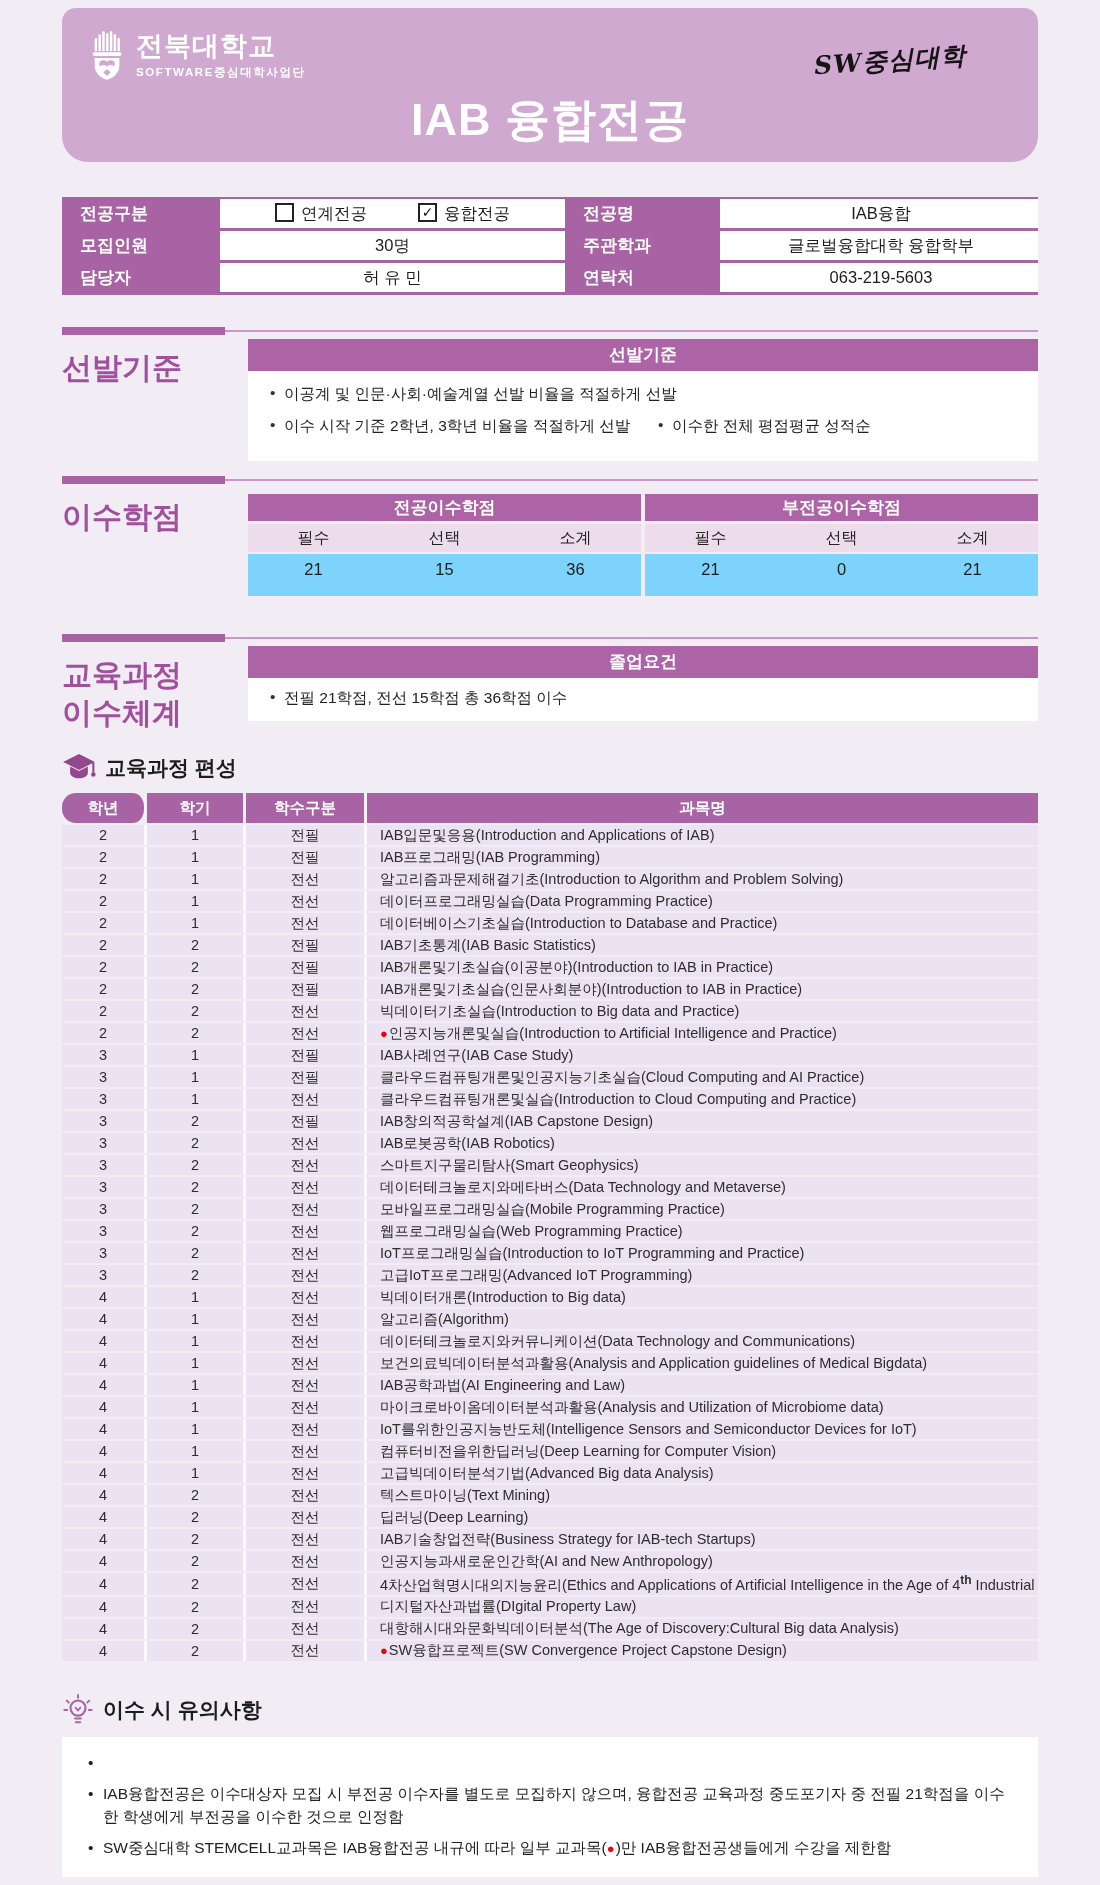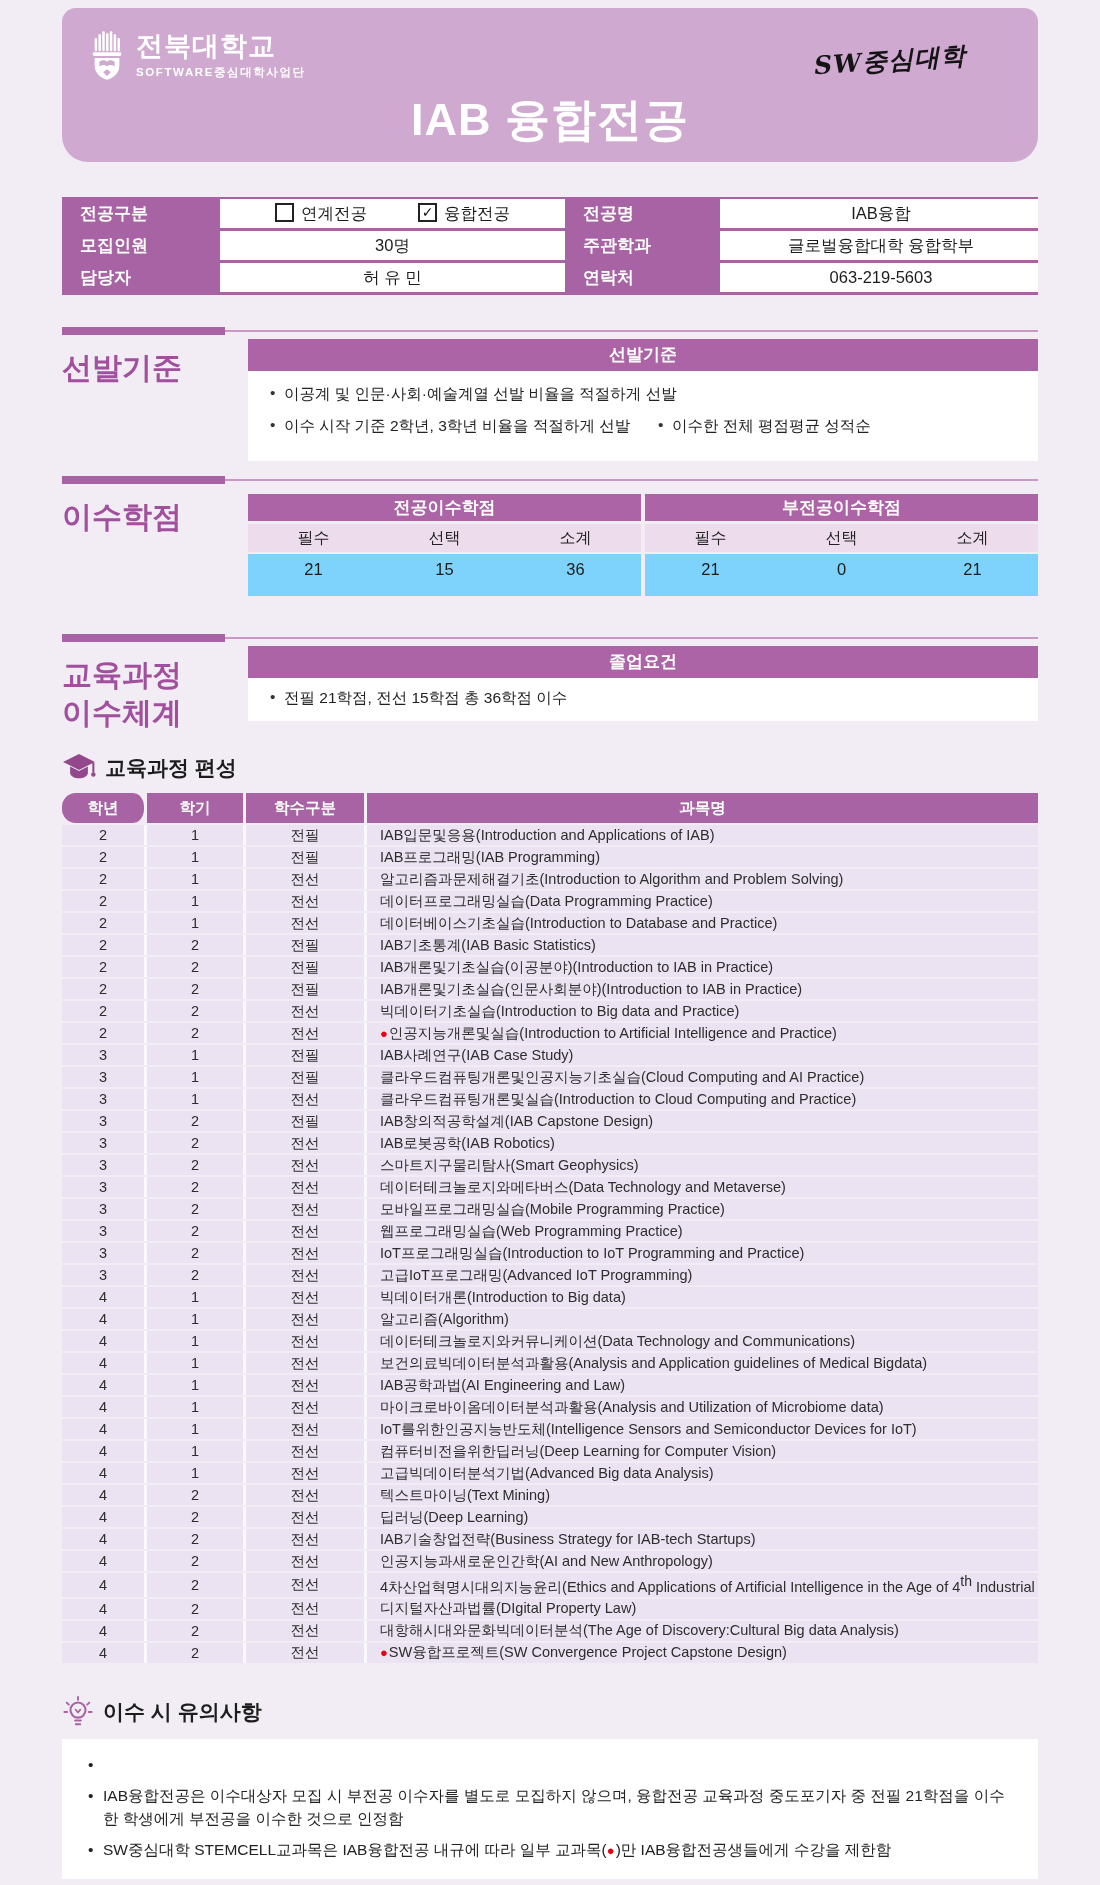--- a/index.html
+++ b/index.html
@@ -95,21 +95,21 @@
     height: 30px; padding: 0; border-right: 3px solid #f6f0f7;
   }
   .course-table th:last-child { border-right: none; }
   .course-table td {
     background: #ebe3f1; color: #2d2d2d; font-size: 14.5px; height: 20px; padding: 0;
     text-align: center; border-right: 3px solid #fbf8fc; overflow: hidden; white-space: nowrap;
   }
   .course-table td:last-child { border-right: none; text-align: left; padding-left: 13px; }
   .col-year { width: 82px; border-radius: 14px; } .col-sem { width: 96px; } .col-type { width: 118px; } 
   .red-dot { color: #e60012; margin-right: 1px; font-size: 13px; }
-  sup { font-size: 14px; }
+  sup { font-size: 12px; font-weight: bold; }
 
   
   .notes-box { margin: 10px 62px 0; background: #fff; padding: 15px 26px 17px; }
   .note-item { display: flex; font-size: 15.5px; color: #222; line-height: 1.45; margin-top: 9px; }
   .note-item:first-child { margin-top: 0; }
   .note-item .b { width: 15px; flex: none; }
 </style>
 </head>
 <body>
 

